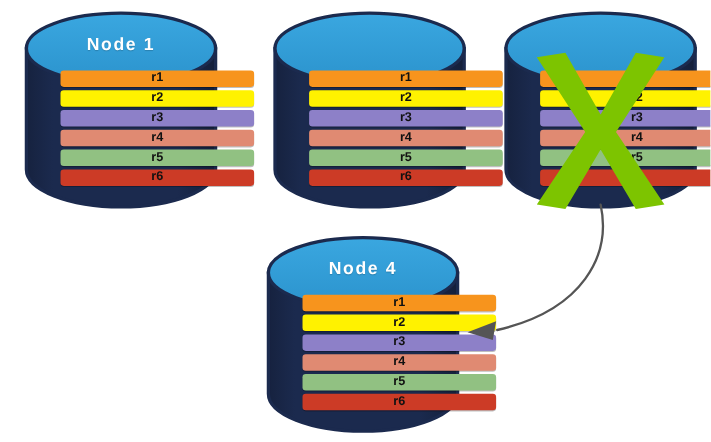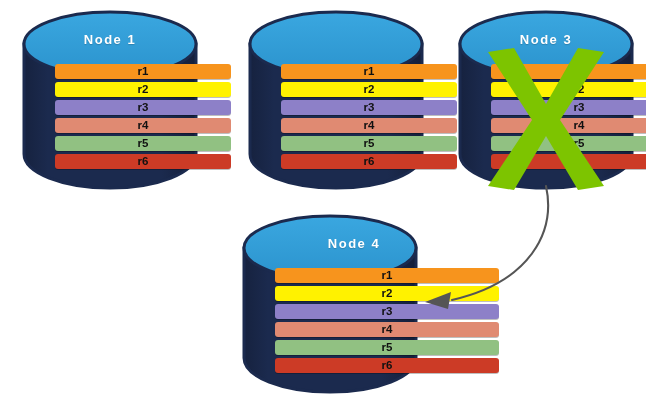--- a/index.html
+++ b/index.html
@@ -28,21 +28,21 @@
     top: 0;
     overflow: visible;
   }
   .node-title {
     position: absolute;
     left: 0;
     width: 100%;
     text-align: center;
     color: #ffffff;
     font-weight: bold;
-    font-size: 13px;
+    font-size: 16px;
     letter-spacing: 1.5px;
     font-family: "Liberation Sans", sans-serif;
     text-shadow: 0 1px 1px rgba(0,0,0,0.18);
     pointer-events: none;
   }
   .stripes {
     position: absolute;
     left: 0;
     width: 100%;
   }
@@ -147,36 +147,35 @@
           <stop offset="100%" stop-color="#141f3a"></stop>
         </linearGradient>
         <linearGradient id="topGrad3" x1="0" y1="0" x2="0" y2="1">
           <stop offset="0%" stop-color="#3aa7e0"></stop>
           <stop offset="100%" stop-color="#2b93cd"></stop>
         </linearGradient>
       </defs>
       <path d="M2,36 L2,146 A86,34 0 0 0 174,146 L174,36 Z" fill="url(#bodyGrad3)" stroke="#1b2a4e" stroke-width="3"></path>
       <ellipse cx="88" cy="36" rx="86" ry="32" fill="url(#topGrad3)" stroke="#1b2a4e" stroke-width="3"></ellipse>
     </svg>
-    <div class="node-title" style="top:24px;">Node 3</div>
     <div class="stripes" style="top:56px; padding:0 33px;">
       <div class="stripe" style="background:#f7941d;">r1</div>
       <div class="stripe" style="background:#fff200;">r2</div>
       <div class="stripe" style="background:#8d80c8;">r3</div>
       <div class="stripe" style="background:#e08a72;">r4</div>
       <div class="stripe" style="background:#91c182;">r5</div>
       <div class="stripe" style="background:#cc3b26;">r6</div>
     </div>
 
     <svg class="cross-svg" style="left:30px; top:40px;" width="116" height="142" viewBox="0 0 116 142">
       <polygon points="0,4 26,0 58,56 90,0 116,4 72,72 116,138 90,142 58,88 26,142 0,138 44,72" fill="#7dc400"></polygon>
     </svg>
   </div>
 
-  <div class="node" style="left:242px; top:212px; width:176px; height:182px;padding-left:48px;">
+  <div class="node" style="left:242px; top:212px; width:176px; height:182px;">
     <svg class="cyl-svg" width="176" height="182" viewBox="0 0 176 182">
       <defs>
         <linearGradient id="bodyGrad4" x1="0" y1="0" x2="1" y2="0">
           <stop offset="0%" stop-color="#16223f"></stop>
           <stop offset="14%" stop-color="#1b2a4e"></stop>
           <stop offset="80%" stop-color="#1b2a4e"></stop>
           <stop offset="100%" stop-color="#141f3a"></stop>
         </linearGradient>
         <linearGradient id="topGrad4" x1="0" y1="0" x2="0" y2="1">
           <stop offset="0%" stop-color="#3aa7e0"></stop>

